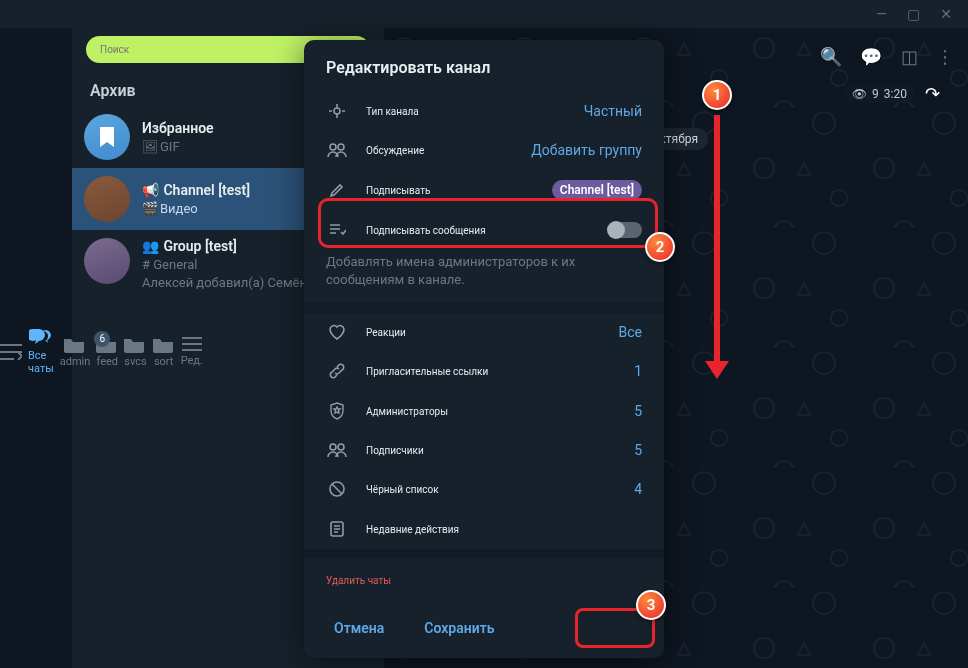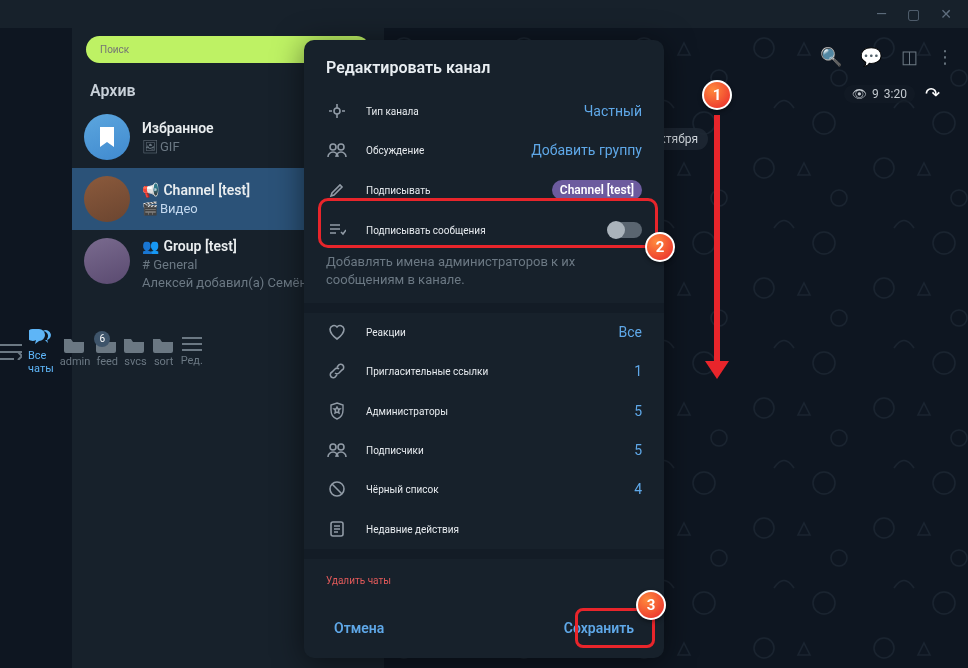--- a/index.html
+++ b/index.html
@@ -52,21 +52,21 @@
 .row-ic { width: 22px; color: #919ba6; flex-shrink: 0; display: flex; justify-content: center; }
 .row-lbl { flex: 1; font-size: 10px; color: #e6eaee; }
 .row-val { font-size: 14px; color: #5fa8e8; }
 .row-badge { background: #6c5b9e; color: #fff; font-size: 12px; padding: 3px 8px; border-radius: 10px; font-weight: 600; }
 .toggle { width: 34px; height: 16px; background: #5a6570; border-radius: 8px; position: relative; }
 .toggle::after { content: ""; position: absolute; width: 18px; height: 18px; background: #aab3bb; border-radius: 50%; top: -1px; left: -1px; }
 .desc { padding: 4px 22px 14px; font-size: 13px; color: #6b7883; line-height: 1.4; }
 .divider { height: 10px; background: #131c26; }
 .row.danger .row-lbl { color: #e15a5a; }
 .row.danger { padding: 16px 22px; }
-.modal-ftr { display: flex; justify-content: space-between; gap: 8px; padding: 10px 14px 14px; }
+.modal-ftr { display: flex; justify-content: flex-start; gap: 8px; padding: 10px 14px 14px; }
 .btn { padding: 8px 16px; border: none; background: transparent; color: #5fa8e8; font-size: 14px; font-weight: 600; border-radius: 6px; cursor: pointer; }
 
 .highlight-box { border: 3px solid #e8252b; border-radius: 10px; }
 .hl-sign { position: absolute; top: 198px; left: 318px; width: 340px; height: 50px; pointer-events: none; }
 .hl-save { position: absolute; top: 608px; left: 575px; width: 80px; height: 40px; border-radius: 8px; pointer-events: none; }
 
 .marker { position: absolute; width: 30px; height: 30px; border-radius: 50%; background: radial-gradient(circle at 35% 30%, #ff8a3c, #e8252b); border: 2px solid #fff; color: #fff; font-weight: 700; font-size: 15px; display: flex; align-items: center; justify-content: center; box-shadow: 0 2px 4px rgba(0,0,0,.4); }
 .m1 { top: 80px; left: 702px; }
 .m2 { top: 232px; left: 645px; }
 .m3 { top: 590px; left: 636px; }

